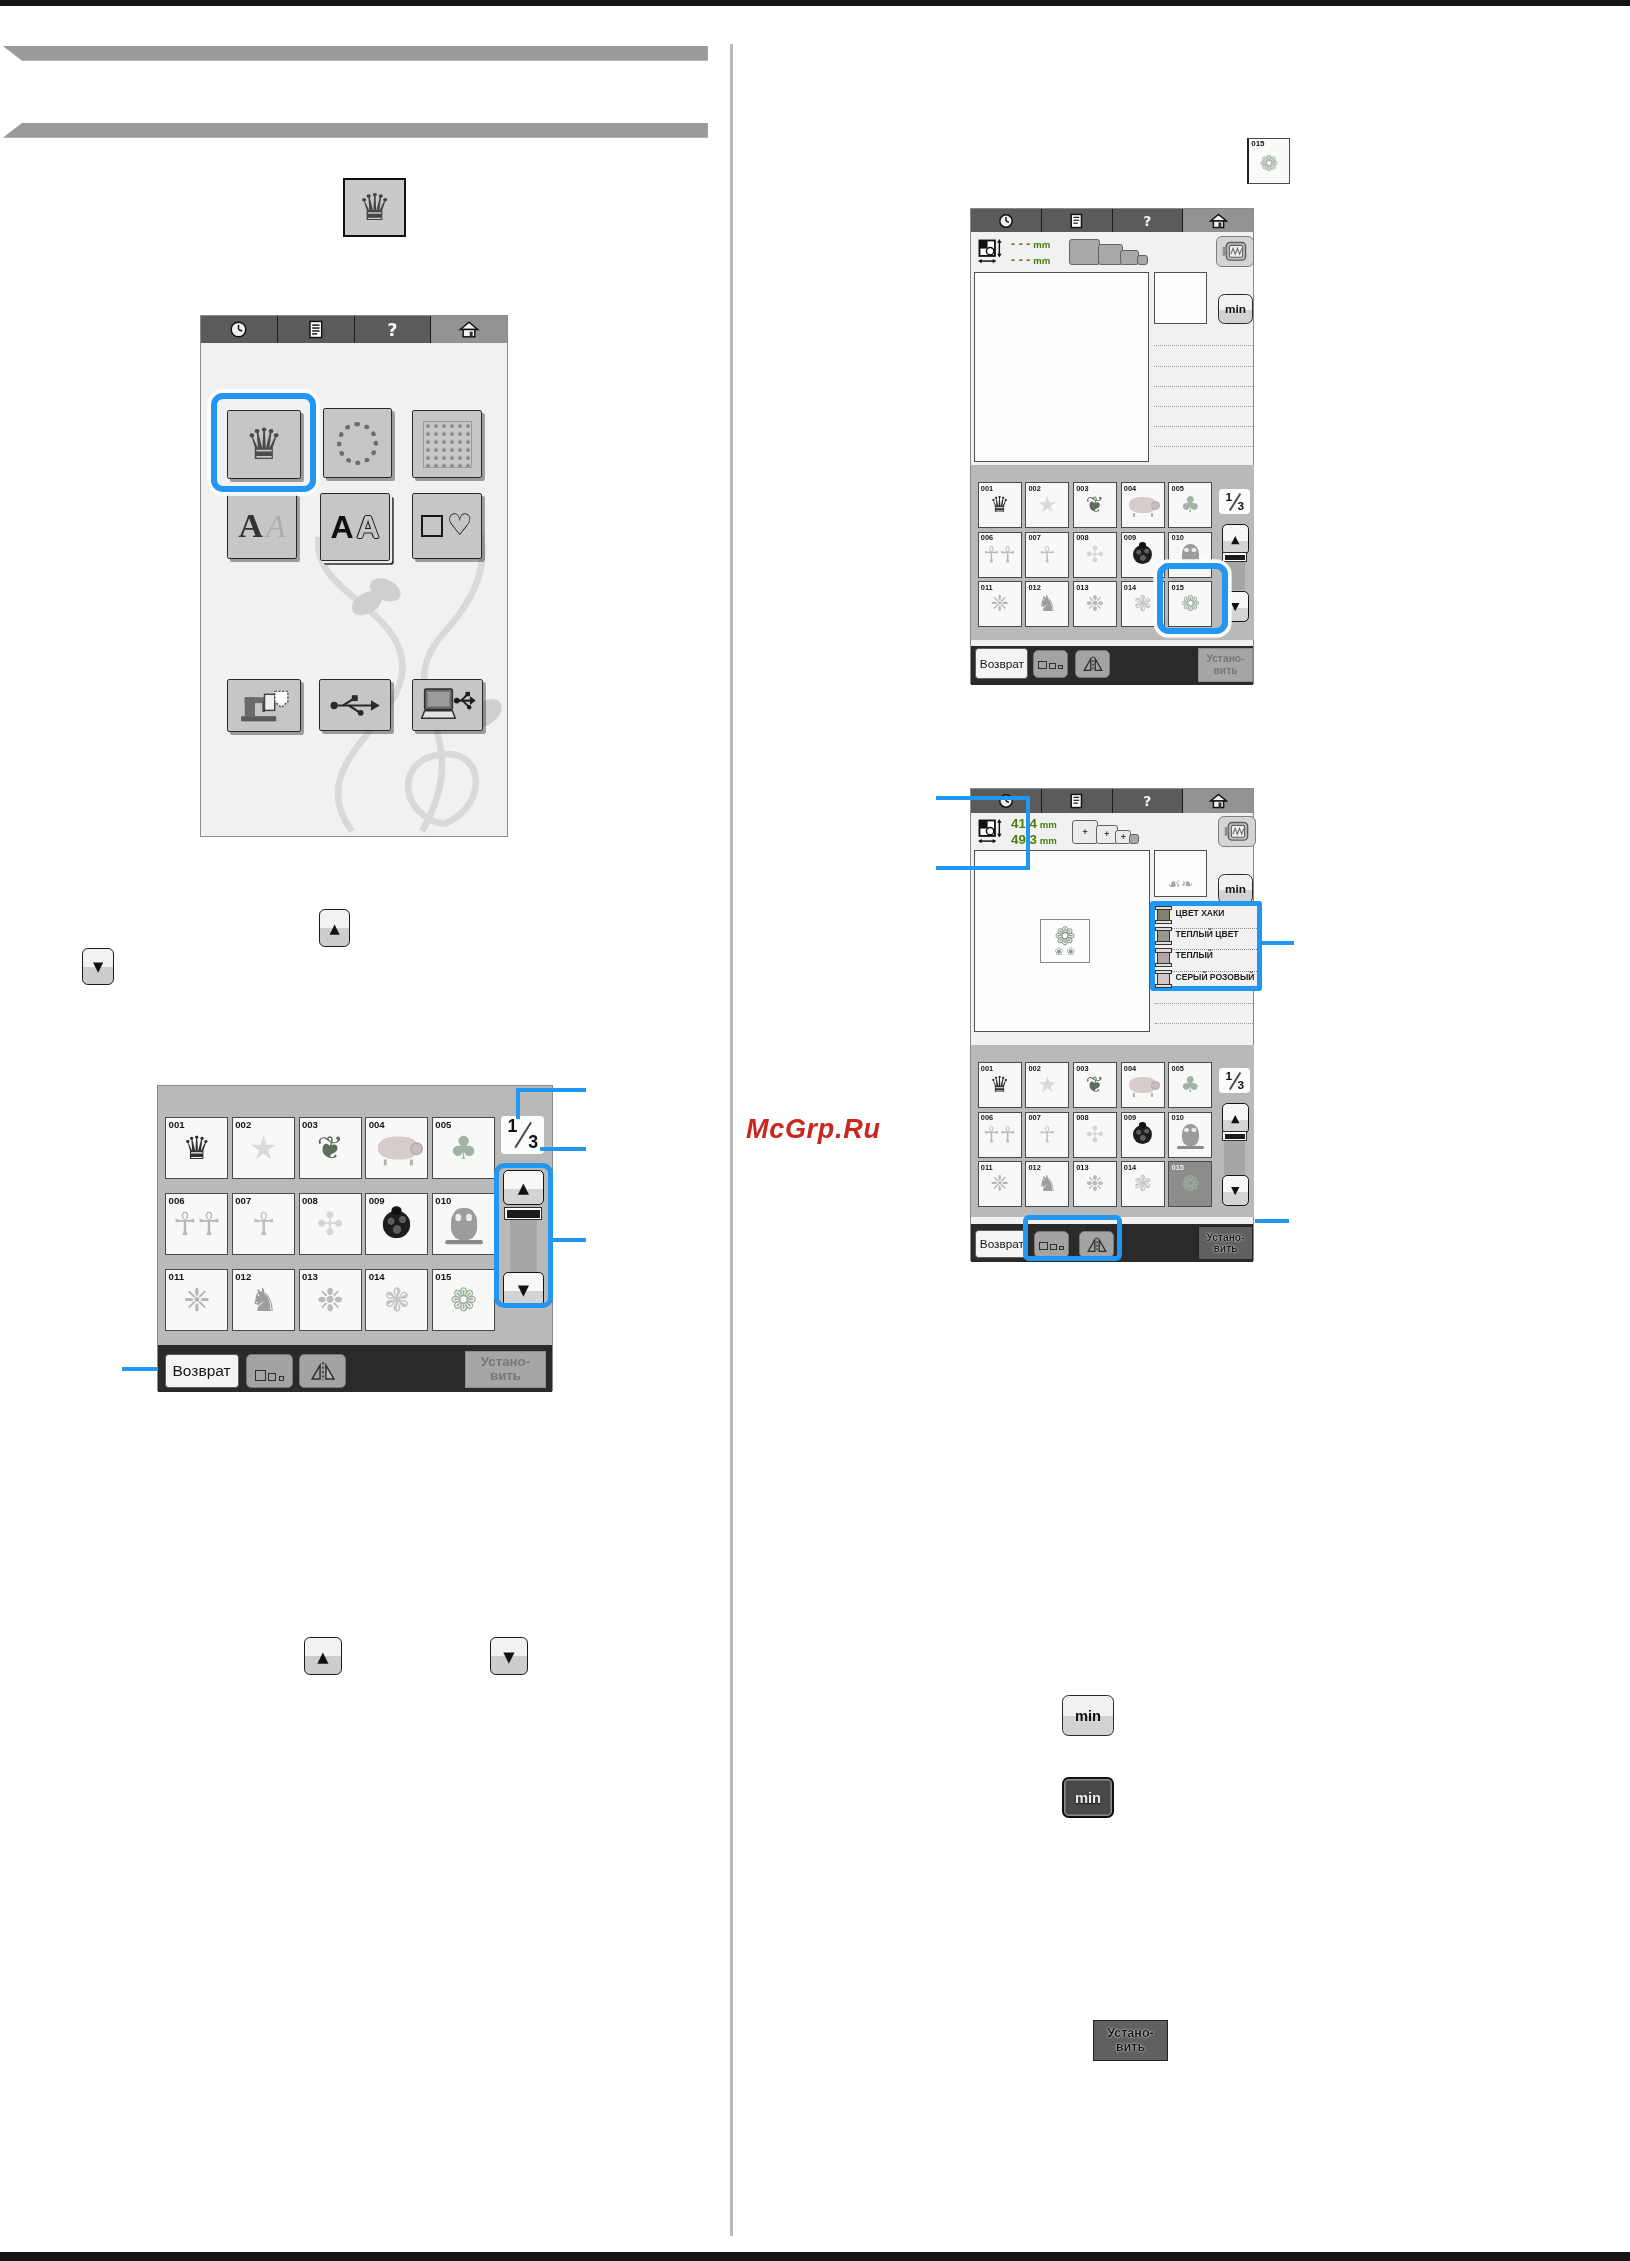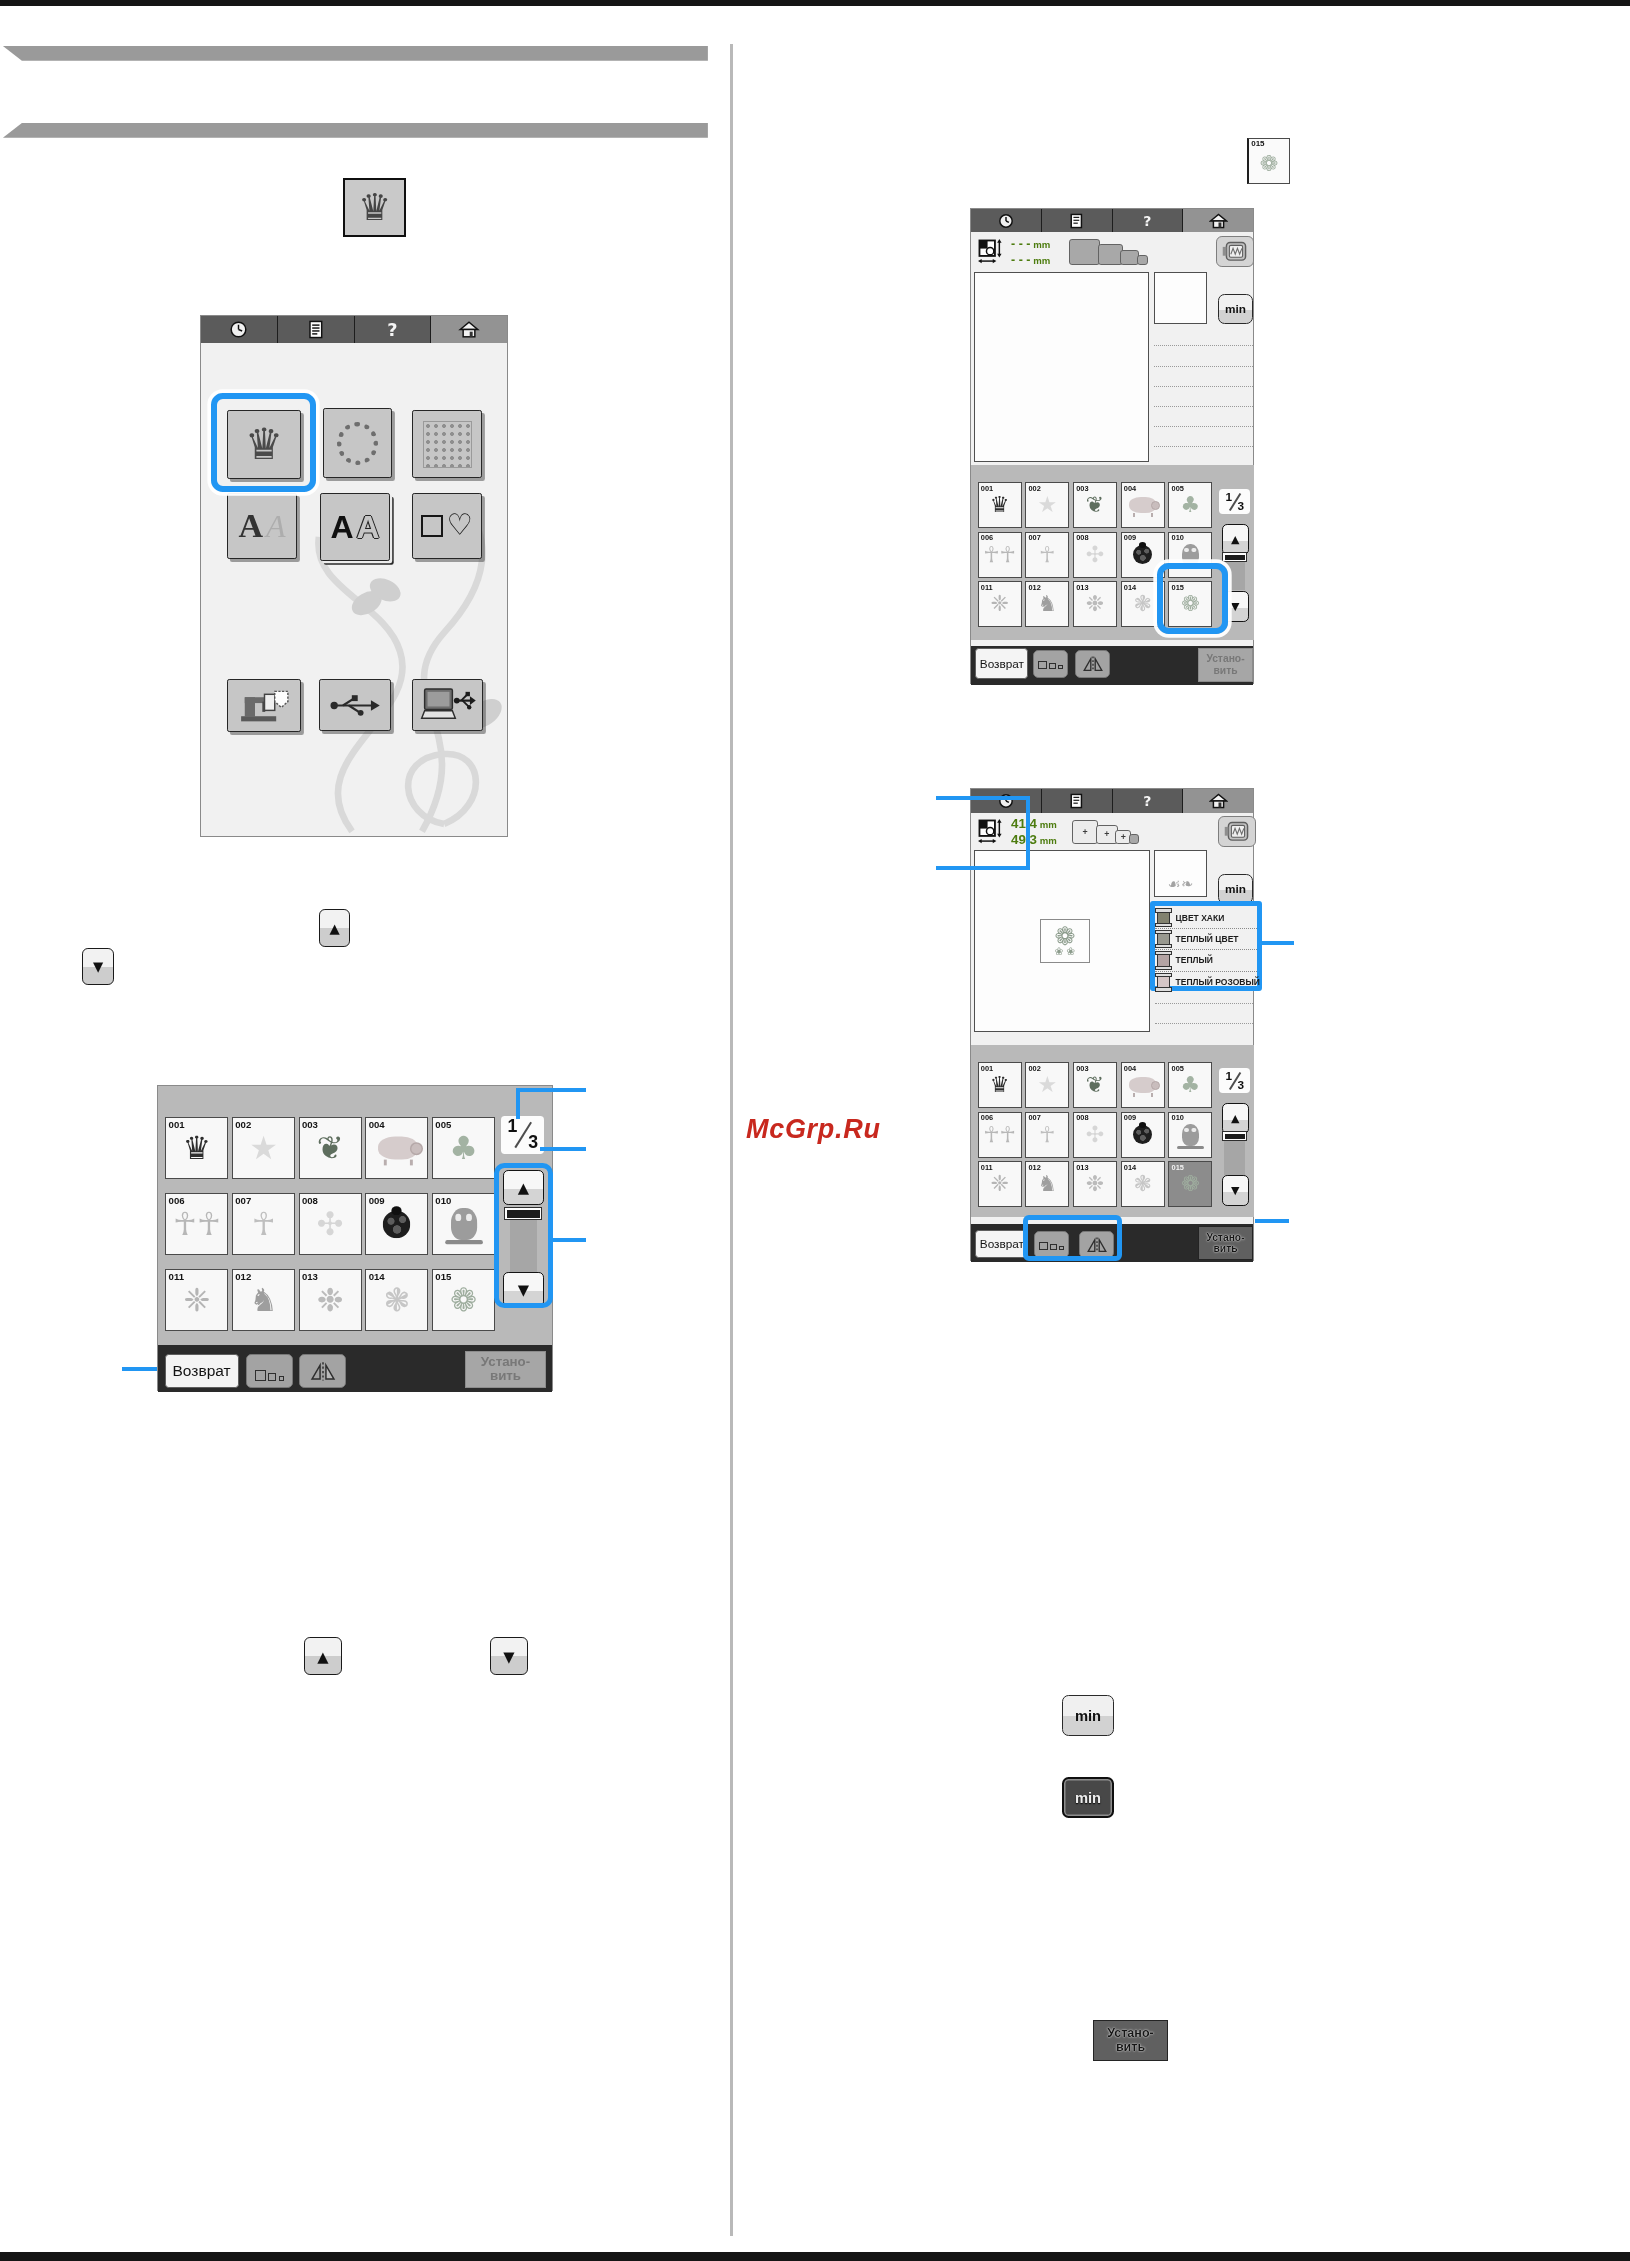--- a/index.html
+++ b/index.html
@@ -80,21 +80,21 @@
 .setbtn.enabled{background:#606060;border:1.5px solid #242424;color:#161616;text-shadow:0 0 2.2px #e3e3e3,0 0 0.7px #fff}
 
 
 .minbtn{position:absolute;background:linear-gradient(#f0f0f0 52%,#d2d2d2 52%);border:1.5px solid #2a2a2a;border-radius:6.6px;display:flex;align-items:center;justify-content:center;font-weight:bold;color:#111}
 .minbtn.pressed{background:#484848;border:2.2px solid #0f0f0f;color:#ededed;text-shadow:0 0.7px 1.5px #000;box-shadow:inset 0 0 0 1.5px #8d8d8d}
 .whitebox{position:absolute;background:#fdfdfd;border:1.5px solid #4f4f4f}
 .dot{position:absolute;border-top:1.5px dotted #9a9a9a;height:0}
 .cl{position:absolute;background:var(--accent);z-index:60}
 .clframe{position:absolute;border:5.9px solid var(--accent);border-radius:8.8px;z-index:55}
 .hlframe{position:absolute;border:6.6px solid var(--accent);border-radius:11.8px;box-shadow:0 0 0 3.7px rgba(255,255,255,.95);z-index:40}
-.trow{display:flex;align-items:center;gap:5.9px;height:21.4px;border-bottom:1.5px dotted #8a8a8a;padding:0 2.2px}
+.trow{display:flex;gap:5.9px;height:21.4px;border-bottom:1.5px dotted #8a8a8a;padding:0 2.2px}
 .trow:last-child{border-bottom:none}
 .tname{font-size:8.5px;font-weight:bold;color:#1b1b1b;white-space:nowrap}
 .spool{position:relative;width:12.5px;height:14.7px;border:1.5px solid #333;flex:none}
 .spool::before,.spool::after{content:'';position:absolute;left:-3.7px;right:-3.7px;height:2.2px;background:#dedede;border:1.1px solid #333}
 .spool::before{top:-2.9px}
 .spool::after{bottom:-2.9px}
 .hoops{position:absolute;display:flex;align-items:flex-end}
 .hoops span{display:flex;align-items:center;justify-content:center;background:#a8a8a8;border:1.5px solid #636363;border-radius:2.9px;margin-left:-2.2px;font-size:8.8px;font-weight:bold;color:#3d3d3d}
 .hoops.plus span{background:#ececec}
 .szvals{position:absolute;font-weight:bold;color:#4d7c0f;line-height:1.25}
@@ -594,21 +594,21 @@
         <div class="trow">
           <span class="spool" style="background: rgb(152, 152, 143);"></span>
           <span class="tname">ТЕПЛЫЙ ЦВЕТ</span>
         </div>
         <div class="trow">
           <span class="spool" style="background: rgb(180, 164, 164);"></span>
           <span class="tname">ТЕПЛЫЙ</span>
         </div>
         <div class="trow">
           <span class="spool" style="background: rgb(213, 198, 198);"></span>
-          <span class="tname">ТЕПЛЫЙ РОЗОВЫЙ</span>
+          <span class="tname">СЕРЫЙ РОЗОВЫЙ</span>
         </div>
       </div>
   </div>
   <div class="dot" style="left:184px;top:214px;width:98px"></div>
   <div class="dot" style="left:184px;top:234px;width:98px"></div>
   <div class="abs" style="left:0;top:256px;width:283px;height:172px;background:#b9b9b9"></div>
   <div class="gridwrap grid-small" style="left:6.6px;top:273px;grid-template-columns:repeat(5,44px);gap:3.7px">
       <div class="tile">
         <span class="tnum">001</span>
         <span class="tglyph" style="color: rgb(46, 46, 46);">♛</span>

